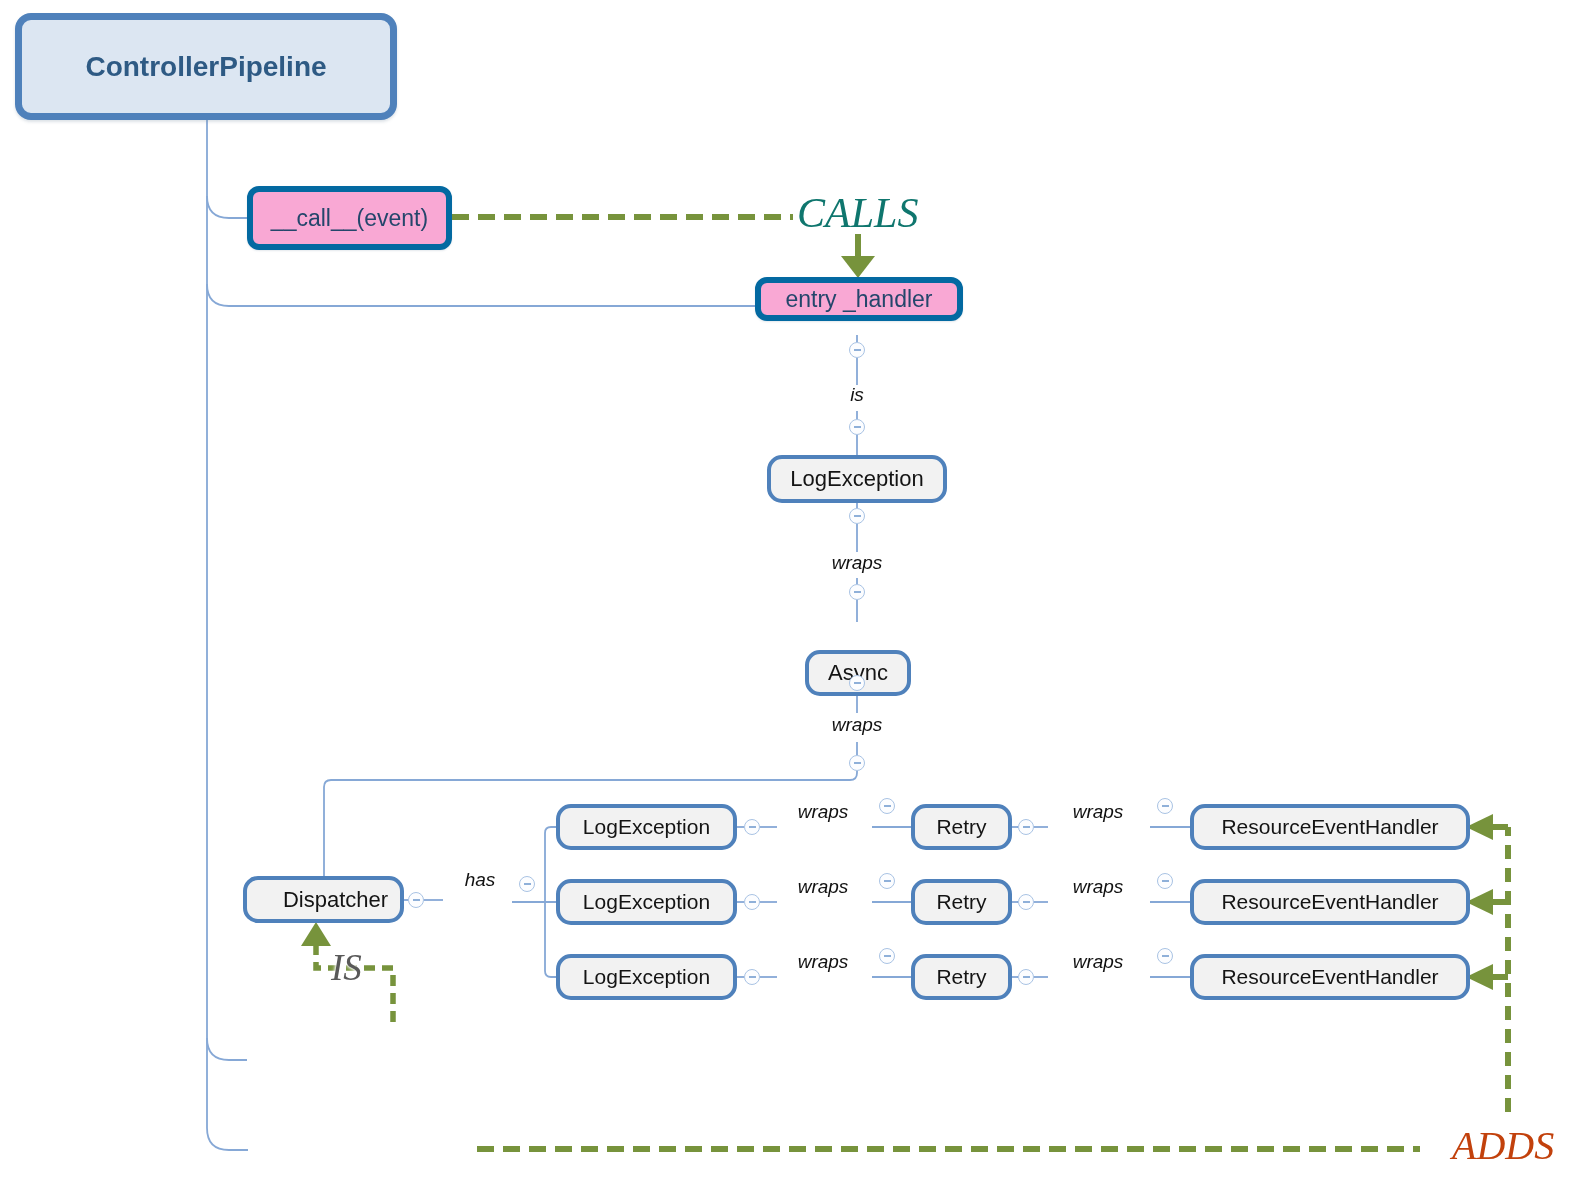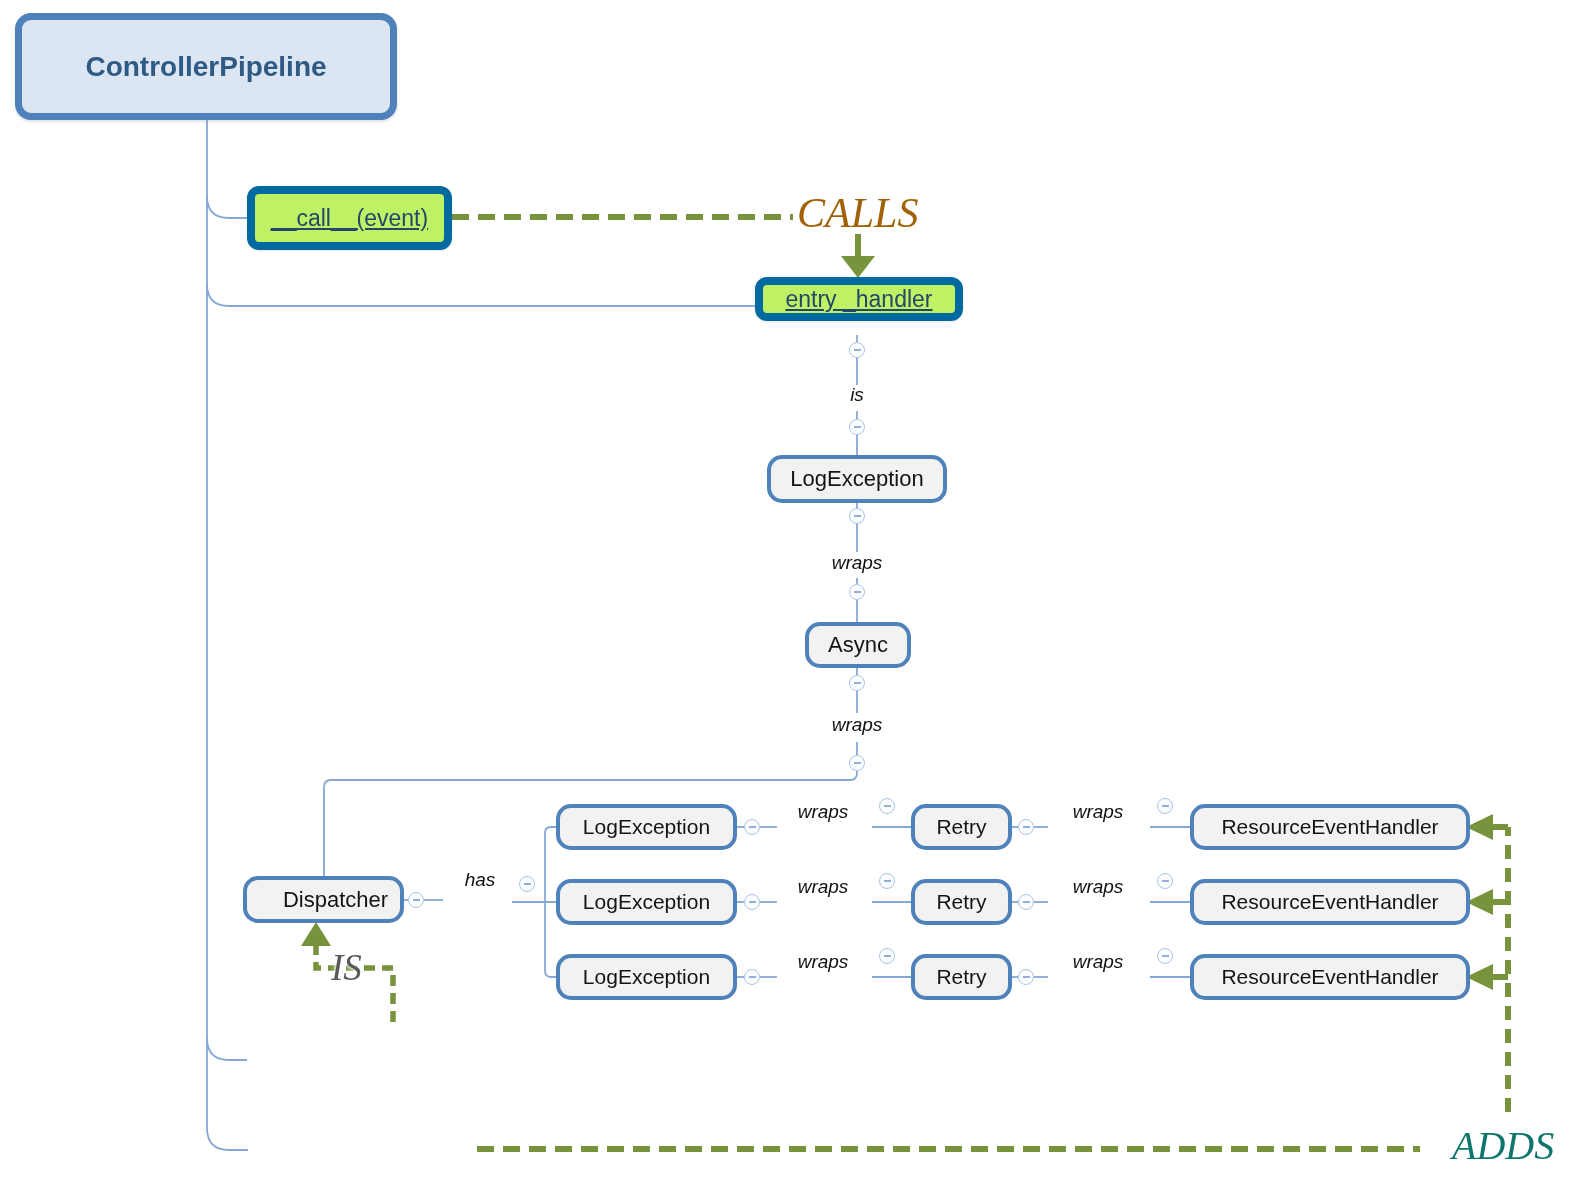--- a/index.html
+++ b/index.html
@@ -13,24 +13,23 @@
     position:absolute; box-sizing:border-box;
     display:flex; align-items:center; justify-content:center;
     text-align:center; white-space:nowrap;
   }
   .box-root {
     border:7px solid #4f81bb; background:#dce6f2; border-radius:16px;
     color:#2e5a84; font-weight:bold; font-size:28px;
     box-shadow:0 2px 3px rgba(120,140,160,0.25);
   }
   .box-blue {
-    border:8px solid #0369a1; background:#bef264; border-radius:12px;
+    border:6px solid #0369a1; background:#f9a8d4; border-radius:12px;
     color:#24466b; font-size:23px;
     box-shadow:0 1px 2px rgba(120,140,160,0.2);
-    text-decoration:underline;
   }
   .box-gray {
     border:4px solid #4f81bb; background:#f2f2f2; border-radius:15px;
     color:#141414; font-size:22px;
   }
   .box-gray.small { font-size:21px; }
 
   .collapse {
     position:absolute; width:16px; height:16px; box-sizing:border-box;
     border:1.5px solid #a9c3e4; border-radius:50%; background:#fcfdff;
@@ -42,23 +41,23 @@
 
   .lbl {
     position:absolute; font-style:italic; font-size:19px; color:#111111;
     text-align:center; white-space:nowrap;
   }
   .rel {
     position:absolute; font-family:"Liberation Serif", serif; font-style:italic;
     white-space:nowrap;
     text-shadow:0 0 3px #ffffff, 0 0 3px #ffffff, 0 0 5px #ffffff;
   }
-  .rel-calls { font-size:42px; color:#a16207; }
+  .rel-calls { font-size:42px; color:#0f766e; }
   .rel-is    { font-size:37px; color:#595959; }
-  .rel-adds  { font-size:40px; color:#0f766e; }
+  .rel-adds  { font-size:40px; color:#c2410c; }
 </style>
 </head>
 <body>
 
 <div class="canvas">
 
   <svg class="wires" width="1574" height="1202" viewBox="0 0 1574 1202" xmlns="http://www.w3.org/2000/svg">
 
     <g stroke="#86a8d6" stroke-width="1.8" fill="none">
       <path d="M 207 120 L 207 1128 Q 207 1150 229 1150 L 248 1150"></path>
@@ -129,21 +128,21 @@
   </svg>
 
   <div class="box box-root" style="left:15px; top:13px; width:382px; height:107px;">ControllerPipeline</div>
 
   <div class="box box-blue" style="left:247px; top:186px; width:205px; height:64px;">__call__(event)</div>
 
   <div class="box box-blue" style="left:755px; top:277px; width:208px; height:44px;">entry _handler</div>
 
   <div class="box box-gray" style="left:767px; top:455px; width:180px; height:48px;">LogException</div>
 
-  <div class="box box-gray" style="left:805px; top:622px; width:106px; height:46px;">Async</div>
+  <div class="box box-gray" style="left:805px; top:650px; width:106px; height:46px;">Async</div>
 
   <div class="box box-gray" style="left:243px; top:876px; width:161px; height:47px;padding-left:24px;">Dispatcher</div>
 
 
 
   <div class="box box-gray small" style="left:556px; top:804px; width:181px; height:46px;">LogException</div>
   <div class="box box-gray small" style="left:911px; top:804px; width:101px; height:46px;">Retry</div>
   <div class="box box-gray small" style="left:1190px; top:804px; width:280px; height:46px;">ResourceEventHandler</div>
 
   <div class="box box-gray small" style="left:556px; top:879px; width:181px; height:46px;">LogException</div>

